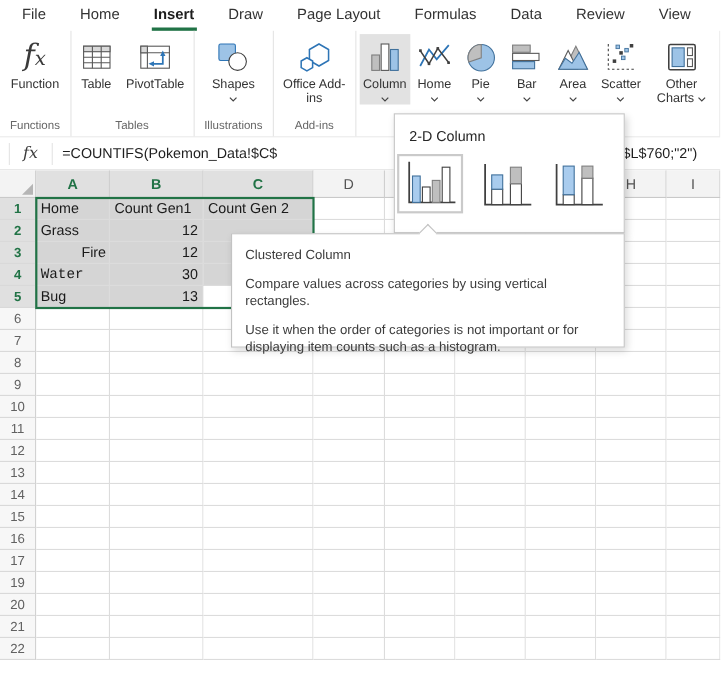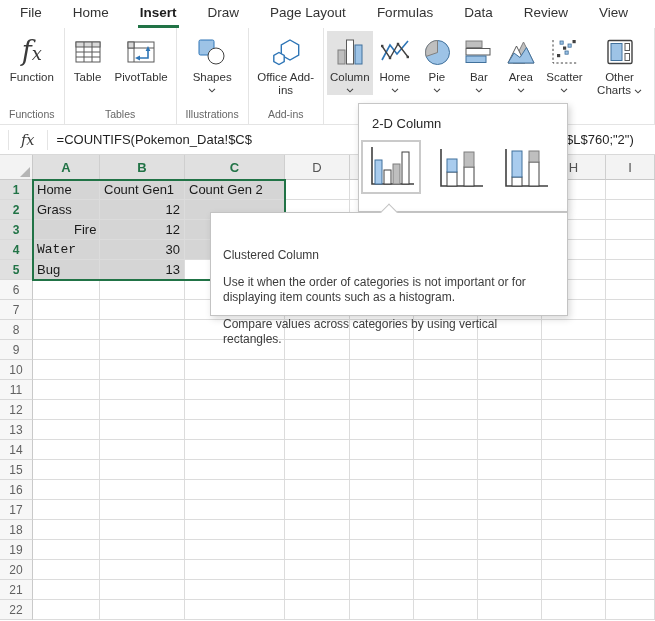--- a/index.html
+++ b/index.html
@@ -65,21 +65,21 @@
   .dd-title { font-size:13px; color:#262626; padding:12px 0 9px 13px; }
   .dd-icons { display:flex; align-items:flex-start; gap:13px; padding-left:2px; }
   .dd-opt { cursor:pointer; line-height:0; }
   .dd-opt.selected { border:2px solid #CACACA; padding:2px; background:#fff; }
   .dd-opt:not(.selected) { margin-top:6px; }
 
   
   .tooltip { position:absolute; left:210px; top:212px; width:358px; height:104px; background:#fff;
              border:1px solid #C3C3C3; box-shadow:2px 3px 7px rgba(0,0,0,.15); z-index:11;
              padding:11px 12px; font-size:12px; color:#3c3c3c; }
-  .tt-title { margin-bottom:13px;margin-top:24px; }
+  .tt-title { margin-bottom:13px; }
   .tt-p { margin-bottom:12px; line-height:15px; }
   .notch { position:absolute; left:383px; top:206px; width:12px; height:12px; background:#fff;
            transform:rotate(45deg); border-left:1px solid #C3C3C3; border-top:1px solid #C3C3C3; z-index:12; }
 </style>
 </head>
 <body>
 
 <div class="app">
 
   <div class="tabbar">
@@ -493,32 +493,20 @@
         <div class="cell" style="width: 100px;"></div>
         <div class="cell" style="width: 65px;"></div>
         <div class="cell" style="width: 64px;"></div>
         <div class="cell" style="width: 64px;"></div>
         <div class="cell" style="width: 64px;"></div>
         <div class="cell" style="width: 64px;"></div>
         <div class="cell" style="width: 49px;"></div>
       </div>
       <div class="grow">
         <div class="rowhdr">17</div>
-        <div class="cell" style="width: 67px;"></div>
-        <div class="cell" style="width: 85px;"></div>
-        <div class="cell" style="width: 100px;"></div>
-        <div class="cell" style="width: 65px;"></div>
-        <div class="cell" style="width: 64px;"></div>
-        <div class="cell" style="width: 64px;"></div>
-        <div class="cell" style="width: 64px;"></div>
-        <div class="cell" style="width: 64px;"></div>
-        <div class="cell" style="width: 49px;"></div>
-      </div>
-      <div class="grow">
-        <div class="rowhdr">18</div>
         <div class="cell" style="width: 67px;"></div>
         <div class="cell" style="width: 85px;"></div>
         <div class="cell" style="width: 100px;"></div>
         <div class="cell" style="width: 65px;"></div>
         <div class="cell" style="width: 64px;"></div>
         <div class="cell" style="width: 64px;"></div>
         <div class="cell" style="width: 64px;"></div>
         <div class="cell" style="width: 64px;"></div>
         <div class="cell" style="width: 49px;"></div>
       </div>
@@ -596,17 +584,17 @@
             <rect x="13" y="5" width="10" height="26" fill="#A9CCEE" stroke="#41719C"></rect>
             <rect x="30" y="16" width="10" height="24" fill="#fff" stroke="#404040"></rect>
             <rect x="30" y="5" width="10" height="11" fill="#BFBFBF" stroke="#7F7F7F"></rect>
           </svg></div>
       </div>
   </div>
 
   <div class="notch"></div>
   <div class="tooltip">
     <div class="tt-title">Clustered Column</div>
+    <div class="tt-p">Compare values across categories by using vertical rectangles.</div>
     <div class="tt-p">Use it when the order of categories is not important or for displaying item counts such as a histogram.</div>
-    <div class="tt-p">Compare values across categories by using vertical rectangles.</div>
   </div>
 
 </div>
 
 </body></html>

